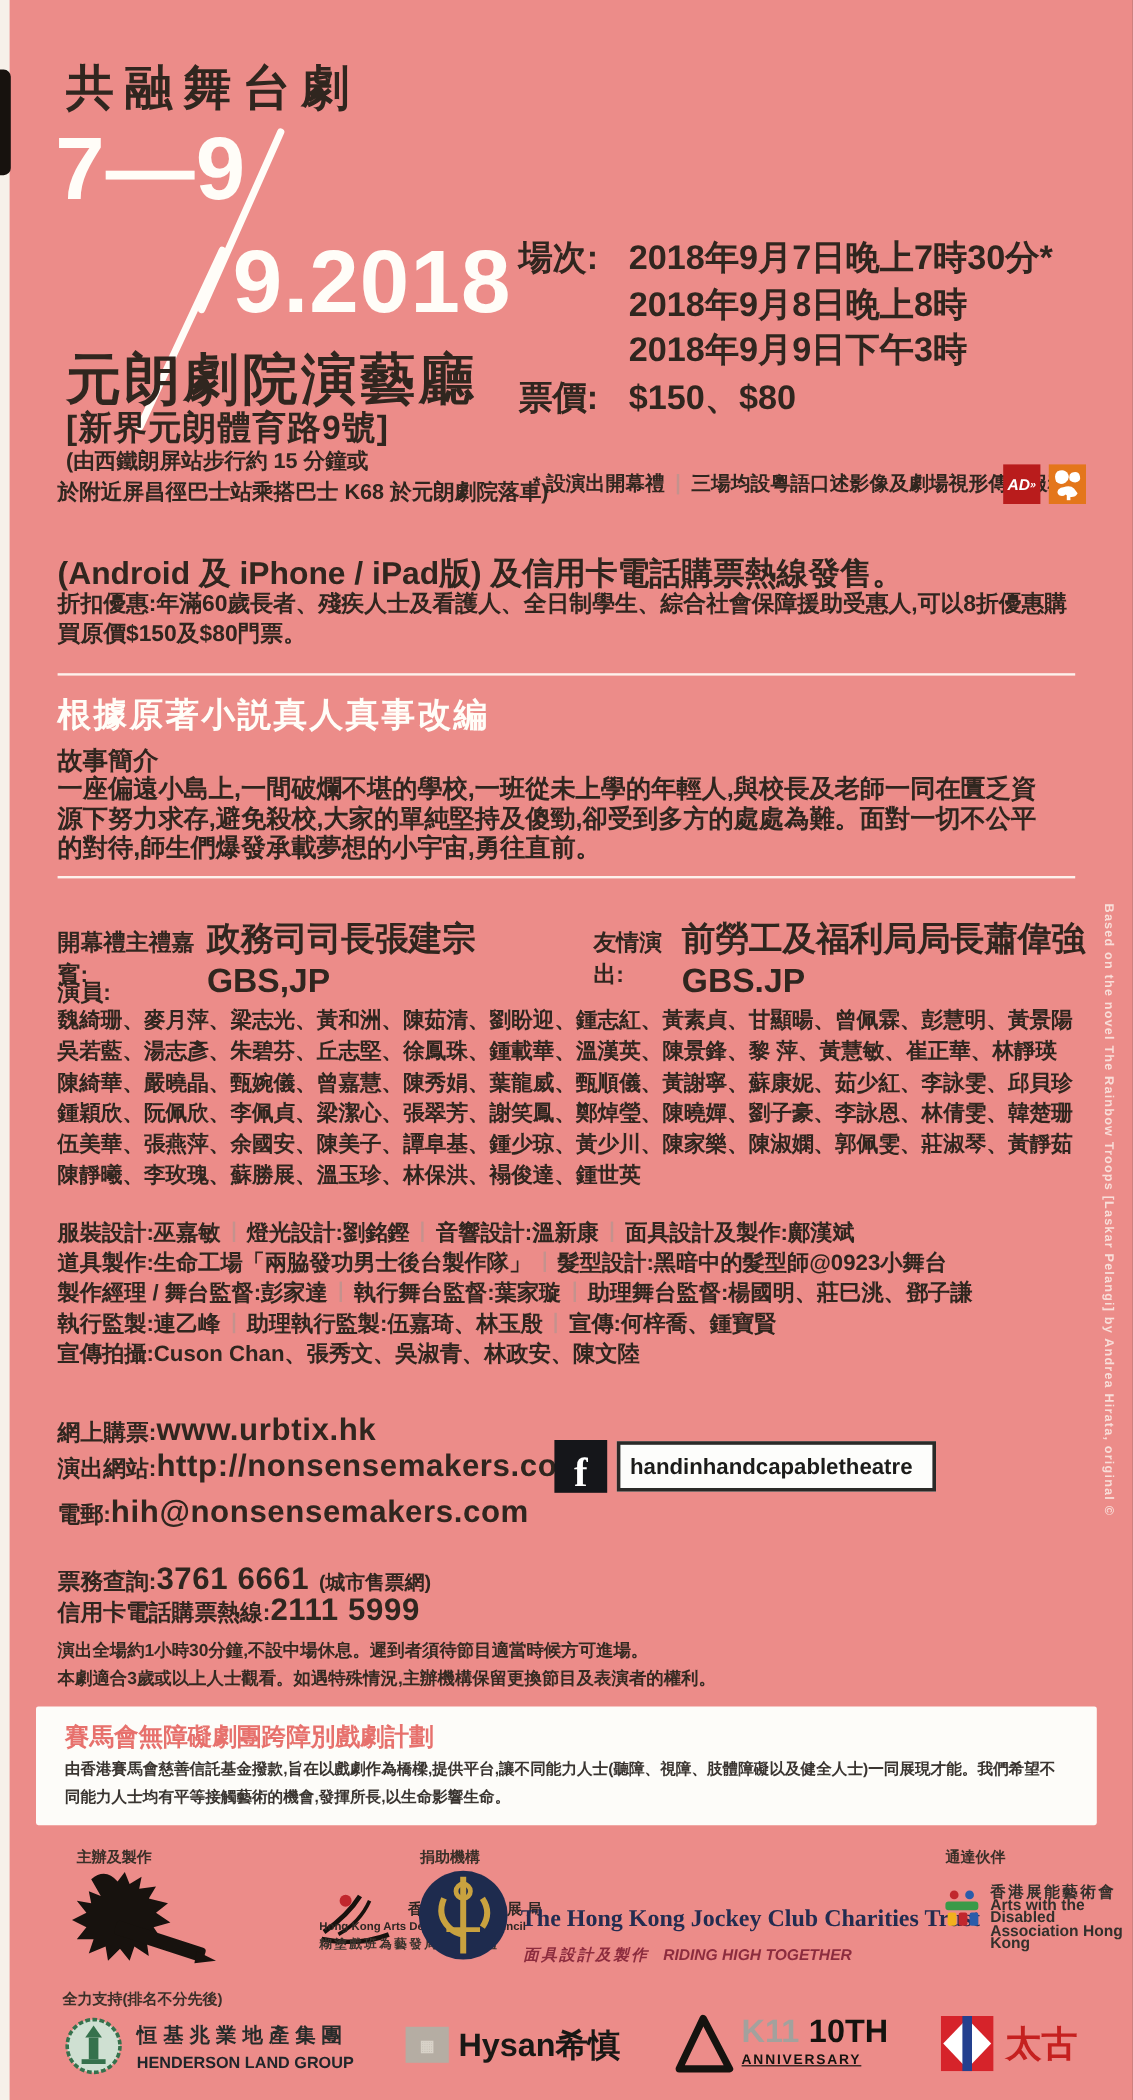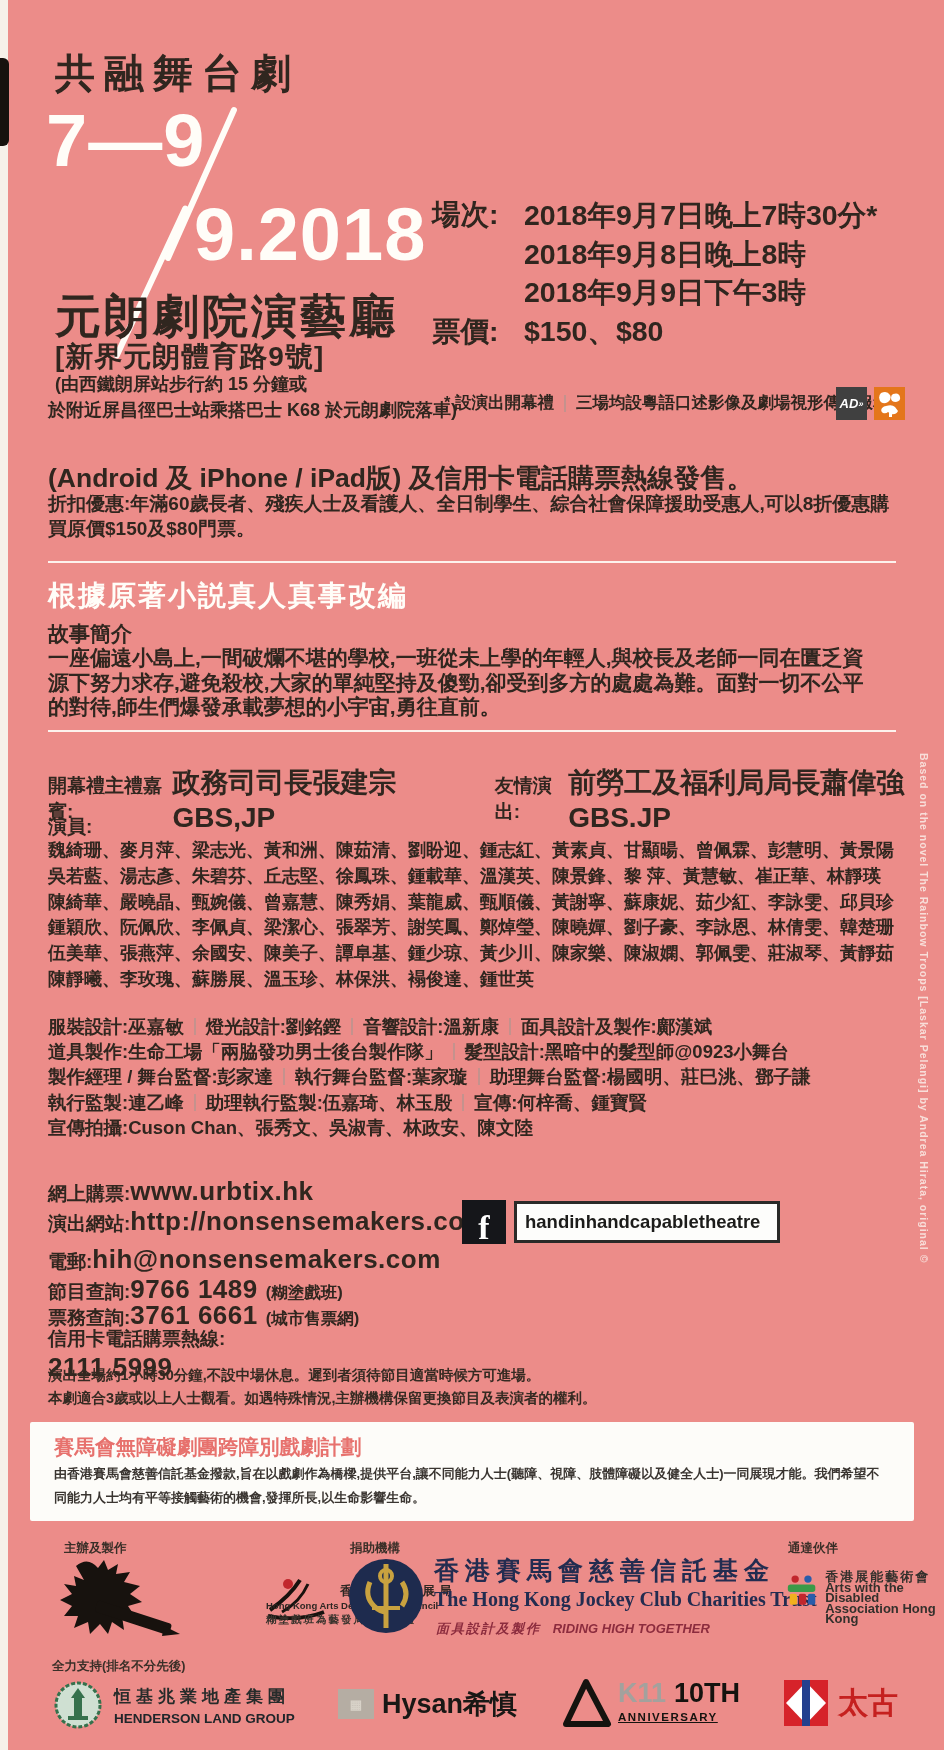--- a/index.html
+++ b/index.html
@@ -23,21 +23,21 @@
   .transit2{left:48px;top:398px;font-size:18px;font-weight:700;text-align:right;}
   .sessions{left:432px;top:196px;display:flex;font-size:28.5px;font-weight:700;}
   .sessions .lab{width:92px;}
   .sessions .line{line-height:38.5px;}
   .price-row{left:432px;top:313px;display:flex;font-size:28.5px;font-weight:700;}
   .price-row .lab{width:92px;}
   .footnote{left:444px;top:392px;font-size:16.5px;font-weight:700;display:flex;align-items:center;}
   .vsep{display:inline-block;width:2px;height:17px;background:#c4928d;margin:0 10px;vertical-align:-2px;}
   .access-icons{left:836px;top:387px;display:flex;gap:7px;}
   .icon-sq{width:31px;height:33px;display:flex;align-items:center;justify-content:center;}
-  .icon-ad{background:#404040;color:#fff;font-weight:700;font-style:italic;font-size:13px;letter-spacing:0;}
+  .icon-ad{background:#b91c1c;color:#fff;font-weight:700;font-style:italic;font-size:13px;letter-spacing:0;}
   .icon-at{background:#e4761b;}
   
   .tk1{left:48px;top:426px;font-size:26.5px;font-weight:700;}
   .tk2{left:48px;top:460px;font-size:26.5px;font-weight:700;}
   .discount{left:48px;top:492px;width:860px;font-size:19px;font-weight:700;line-height:24.5px;}
   .hr{left:48px;width:848px;height:2px;background:rgba(255,253,248,.9);}
   .hr1{top:561px;}
   .hr2{top:730px;}
   .adapted{left:48px;top:577px;font-size:28px;font-weight:700;color:#fffdf8;letter-spacing:2px;}
   .syn-label{left:48px;top:620px;font-size:21px;font-weight:700;}
@@ -211,31 +211,26 @@
       <svg width="16" height="16" viewBox="0 0 16 16">
         <circle cx="6.5" cy="6.5" r="4.5" fill="none" stroke="#8a8a86" stroke-width="1.6"></circle>
         <line x1="10" y1="10" x2="14" y2="14" stroke="#8a8a86" stroke-width="1.6"></line>
       </svg>
     </div>
   </div>
   <div class="c-row" style="left:48px;top:1244px;">
     <span class="c-lab">電郵:</span>
     <span class="c-val">hih@nonsensemakers.com</span>
   </div>
-  <div class="c-row" style="left:48px;top:1274px;">
-    <span class="c-lab">節目查詢:</span>
-    <span class="c-val">9766 1489</span>
-    <span class="c-note">(糊塗戲班)</span>
-  </div>
   <div class="c-row" style="left:48px;top:1300px;">
     <span class="c-lab">票務查詢:</span>
     <span class="c-val">3761 6661</span>
     <span class="c-note">(城市售票網)</span>
   </div>
-  <div class="c-row" style="left:48px;top:1326px;flex-direction:column;">
+  <div class="c-row" style="left:48px;top:1326px;">
     <span class="c-lab">信用卡電話購票熱線:</span>
     <span class="c-val">2111 5999</span>
   </div>
 
   <div class="abs fineprint" style="top:1366px;">演出全場約1小時30分鐘,不設中場休息。遲到者須待節目適當時候方可進場。</div>
   <div class="abs fineprint" style="top:1389px;">本劇適合3歲或以上人士觀看。如遇特殊情況,主辦機構保留更換節目及表演者的權利。</div>
 
   <div class="abs jc-box">
     <div class="ttl">賽馬會無障礙劇團跨障別戲劇計劃</div>
     <div class="bd">由香港賽馬會慈善信託基金撥款,旨在以戲劇作為橋樑,提供平台,讓不同能力人士(聽障、視障、肢體障礙以及健全人士)一同展現才能。我們希望不同能力人士均有平等接觸藝術的機會,發揮所長,以生命影響生命。</div>
@@ -267,21 +262,20 @@
   <div class="abs jc-emblem">
     <svg width="76" height="88" viewBox="0 0 76 88">
       <circle cx="38" cy="44" r="37" fill="#1e2b4e"></circle>
       <path d="M38 12 v64" stroke="#c9a23f" stroke-width="5"></path>
       <path d="M22 30 q-6 14 4 24 q6 6 12 6" stroke="#c9a23f" stroke-width="5" fill="none"></path>
       <path d="M54 30 q8 12 0 24" stroke="#c9a23f" stroke-width="5" fill="none"></path>
       <path d="M24 56 h28" stroke="#c9a23f" stroke-width="4"></path>
       <circle cx="38" cy="24" r="6" fill="none" stroke="#c9a23f" stroke-width="4"></circle>
     </svg>
   </div>
-  <div class="abs jc-cn">香港賽馬會慈善信託基金</div>
   <div class="abs jc-en">The Hong Kong Jockey Club Charities Trust</div>
   <div class="abs jc-slogan">
     <span class="cjk">面具設計及製作</span>
     <span>RIDING HIGH TOGETHER</span>
   </div>
 
   <div class="abs adahk">
     <svg width="34" height="38" viewBox="0 0 34 38">
       <circle cx="10" cy="6" r="4" fill="#c1272d"></circle>
       <circle cx="24" cy="6" r="4" fill="#2a5caa"></circle>

